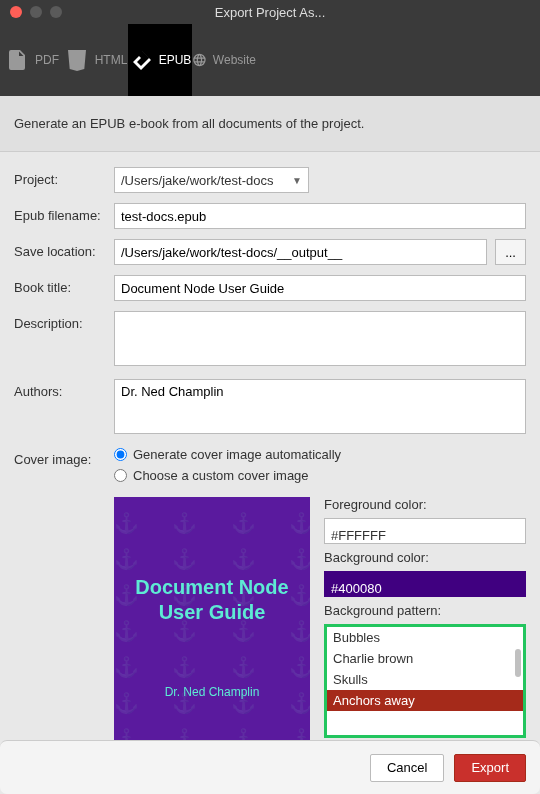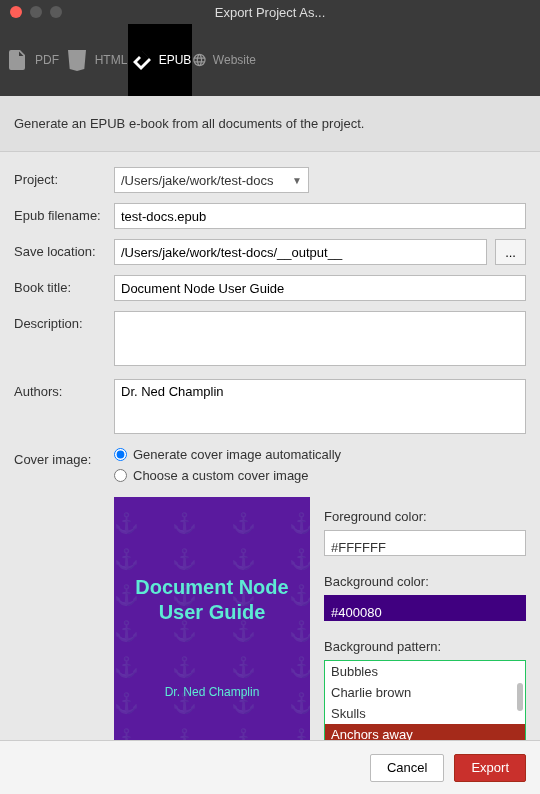--- a/index.html
+++ b/index.html
@@ -40,29 +40,29 @@
     white-space: pre;
     position: absolute; top: 8px; left: 0; right: 0;
     font-size: 20px; line-height: 36px; letter-spacing: 14px;
     color: rgba(255,255,255,0.12);
     pointer-events: none;
   }
   .cover-title { position: relative; font-size: 20px; font-weight: 600; line-height: 1.25; margin-bottom: 60px; }
   .cover-author { position: relative; font-size: 12px; }
   
   .cover-opts { flex: 1; display: flex; flex-direction: column; gap: 6px; }
-  .opt-label { font-size: 13px; color: #333; margin-top: 12px; }
+  .opt-label { font-size: 13px; color: #333; }
   .color-input { height: 26px; border: 1px solid #bbb; background: #fff; padding: 0 6px; font-size: 13px; width: 100%; display: flex; align-items: flex-end; }
   .color-input.bg { background: #400080; color: #fff; border-color: #400080; }
-  .pattern-list { border: 1px solid #22c55e; background: #fff; height: 114px; overflow-y: auto; position: relative; }
+  .pattern-list { border: 3px solid #22c55e; background: #fff; height: 114px; overflow-y: auto; position: relative; }
   .pattern-item { padding: 3px 6px; font-size: 13px; cursor: pointer; }
   .pattern-item.sel { background: #a52a1a; color: #fff; }
   .scrollbar-thumb { position: absolute; right: 2px; top: 22px; width: 6px; height: 28px; background: #c0c0c0; border-radius: 3px; }
   
-  .button-bar { position: absolute; bottom: 0; left: 0; right: 0; height: 54px; background: #f4f4f4; border-top: 1px solid #ccc; display: flex; align-items: center; justify-content: flex-end; gap: 10px; padding: 0 14px; }
+  .button-bar { position: absolute; bottom: 0; left: 0; right: 0; height: 54px; background: #f4f4f4; border-top: 1px solid #ccc; display: flex; align-items: center; justify-content: flex-end; gap: 10px; padding: 0 14px; border-radius: 7px; }
   .btn { height: 28px; padding: 0 16px; border: 1px solid #bbb; background: #fff; cursor: pointer; font-size: 13px; border-radius: 2px; }
   .btn.primary { background: #c9302c; border-color: #a52a1a; color: #fff; }
 </style>
 </head>
 <body>
 
 <div class="titlebar">
   <div class="traffic-lights">
     <div class="tl red"></div>
     <div class="tl gray"></div>

